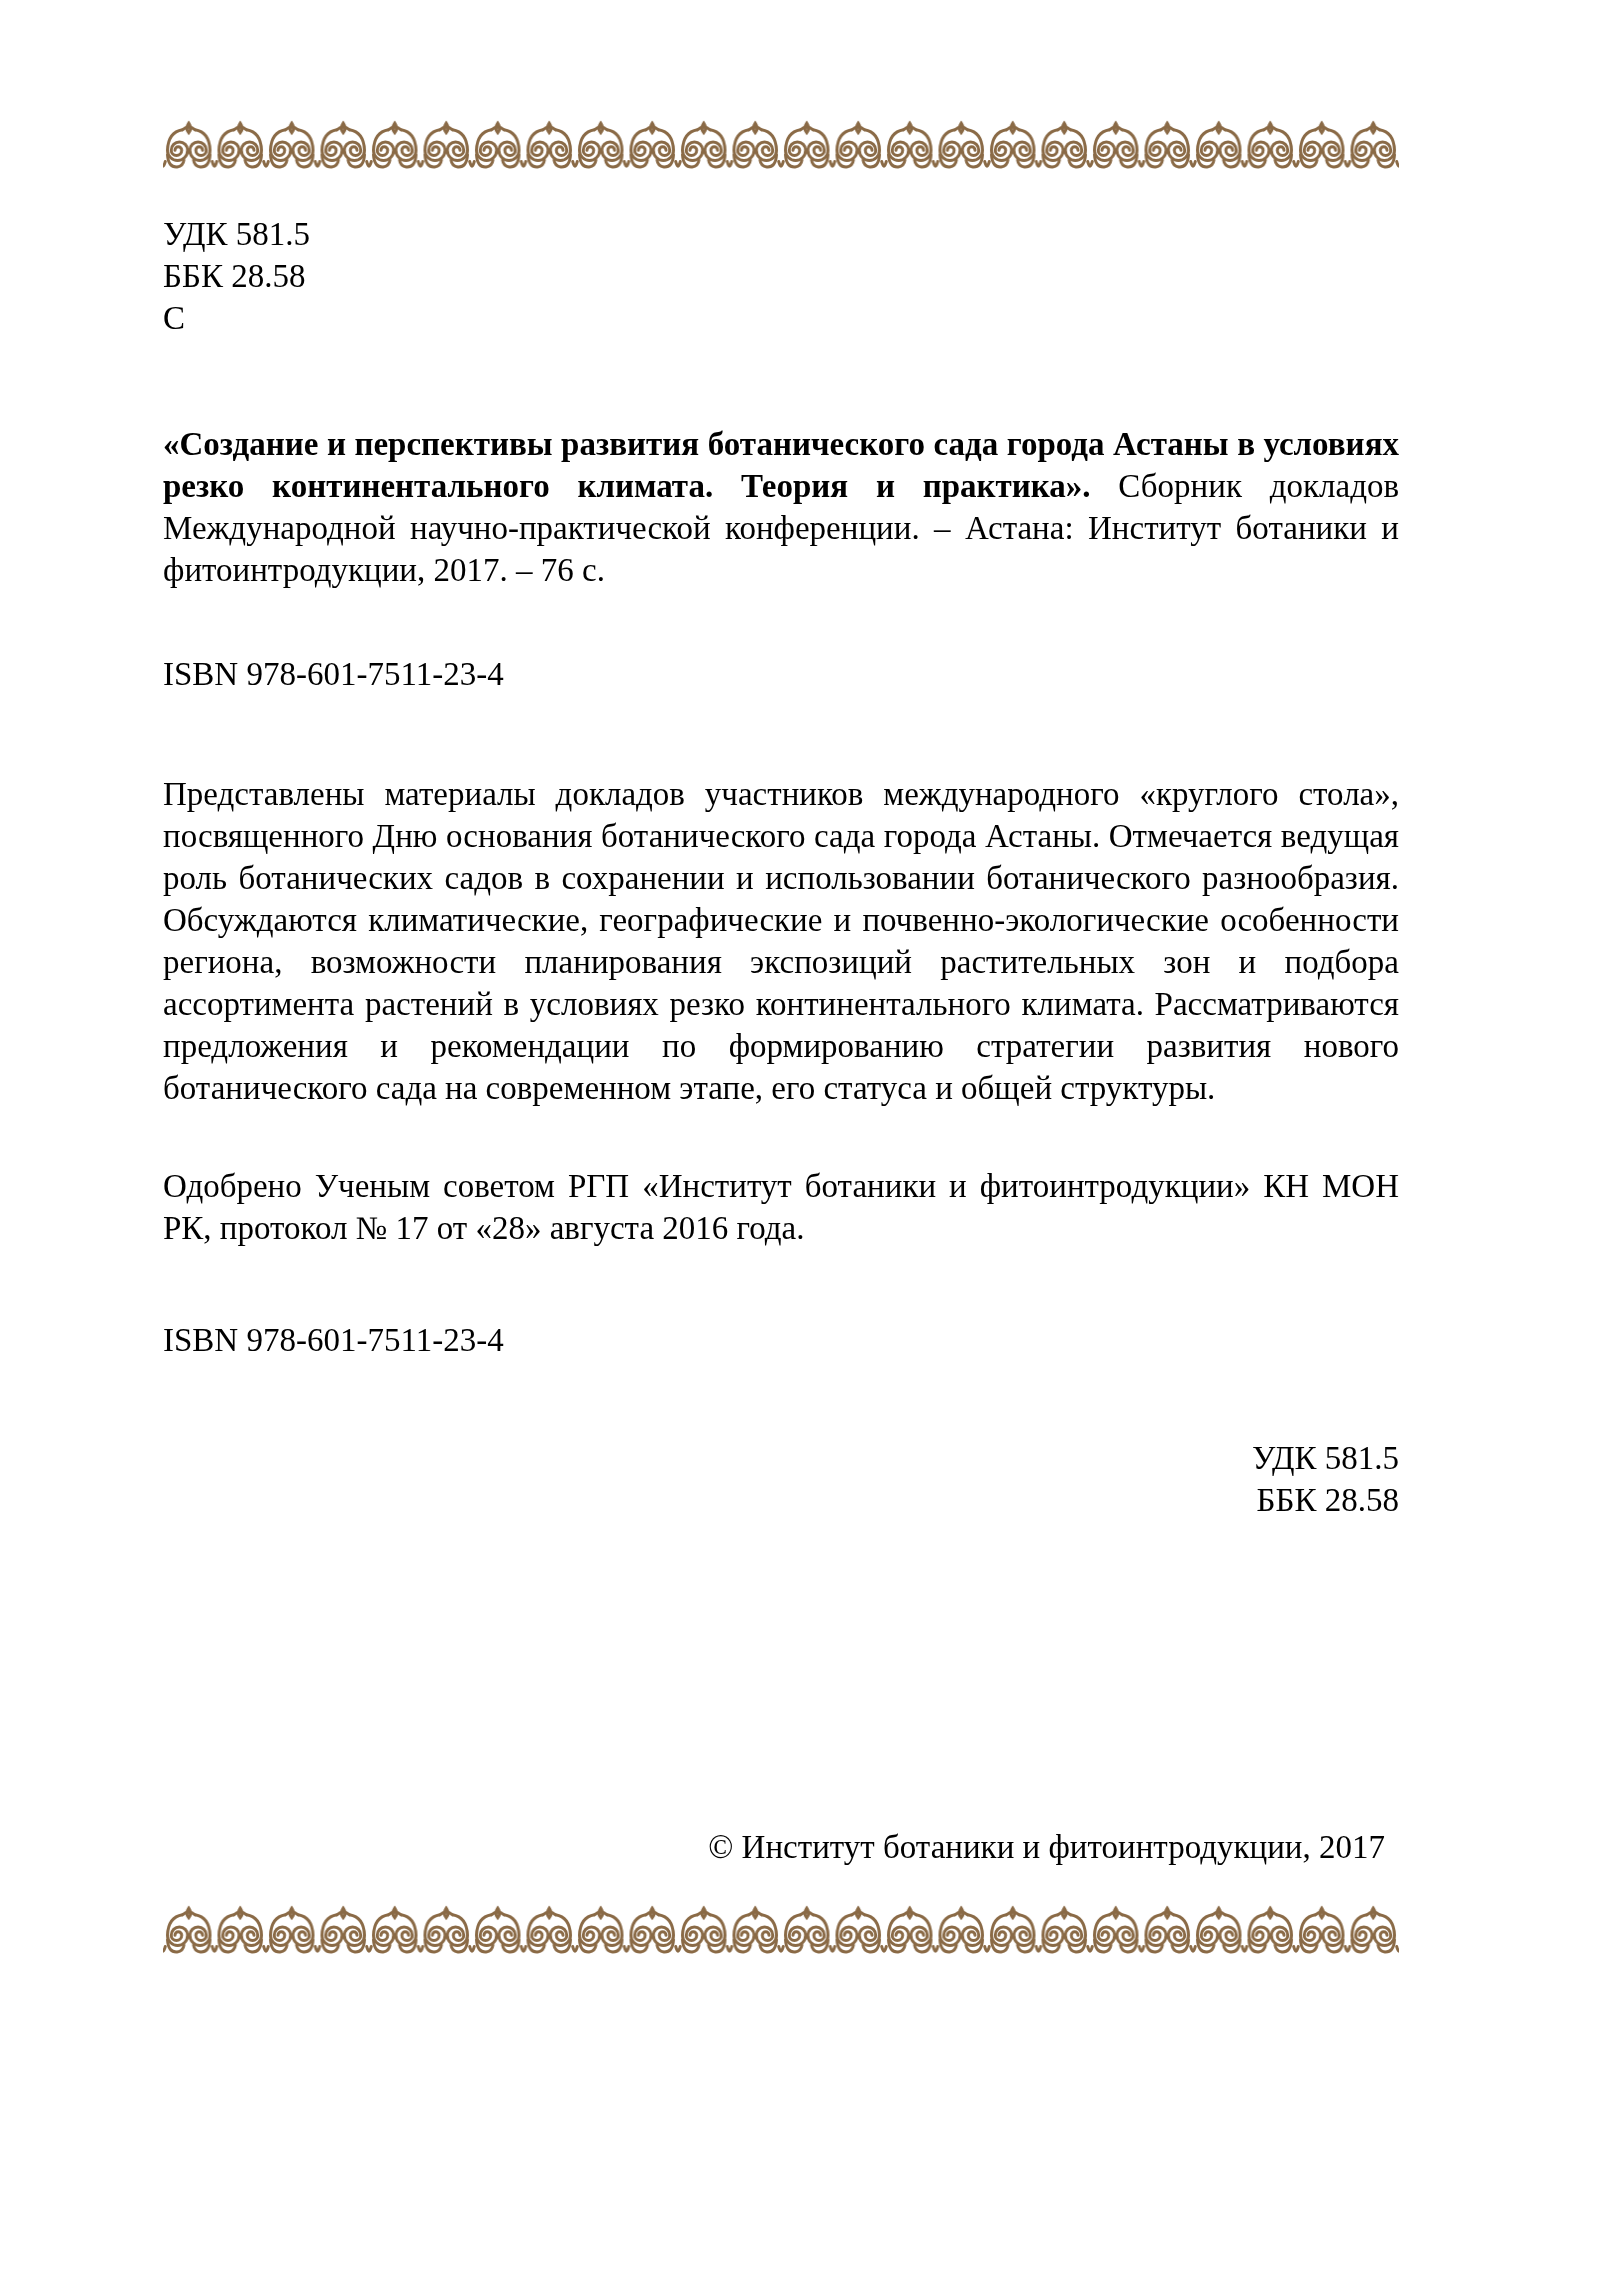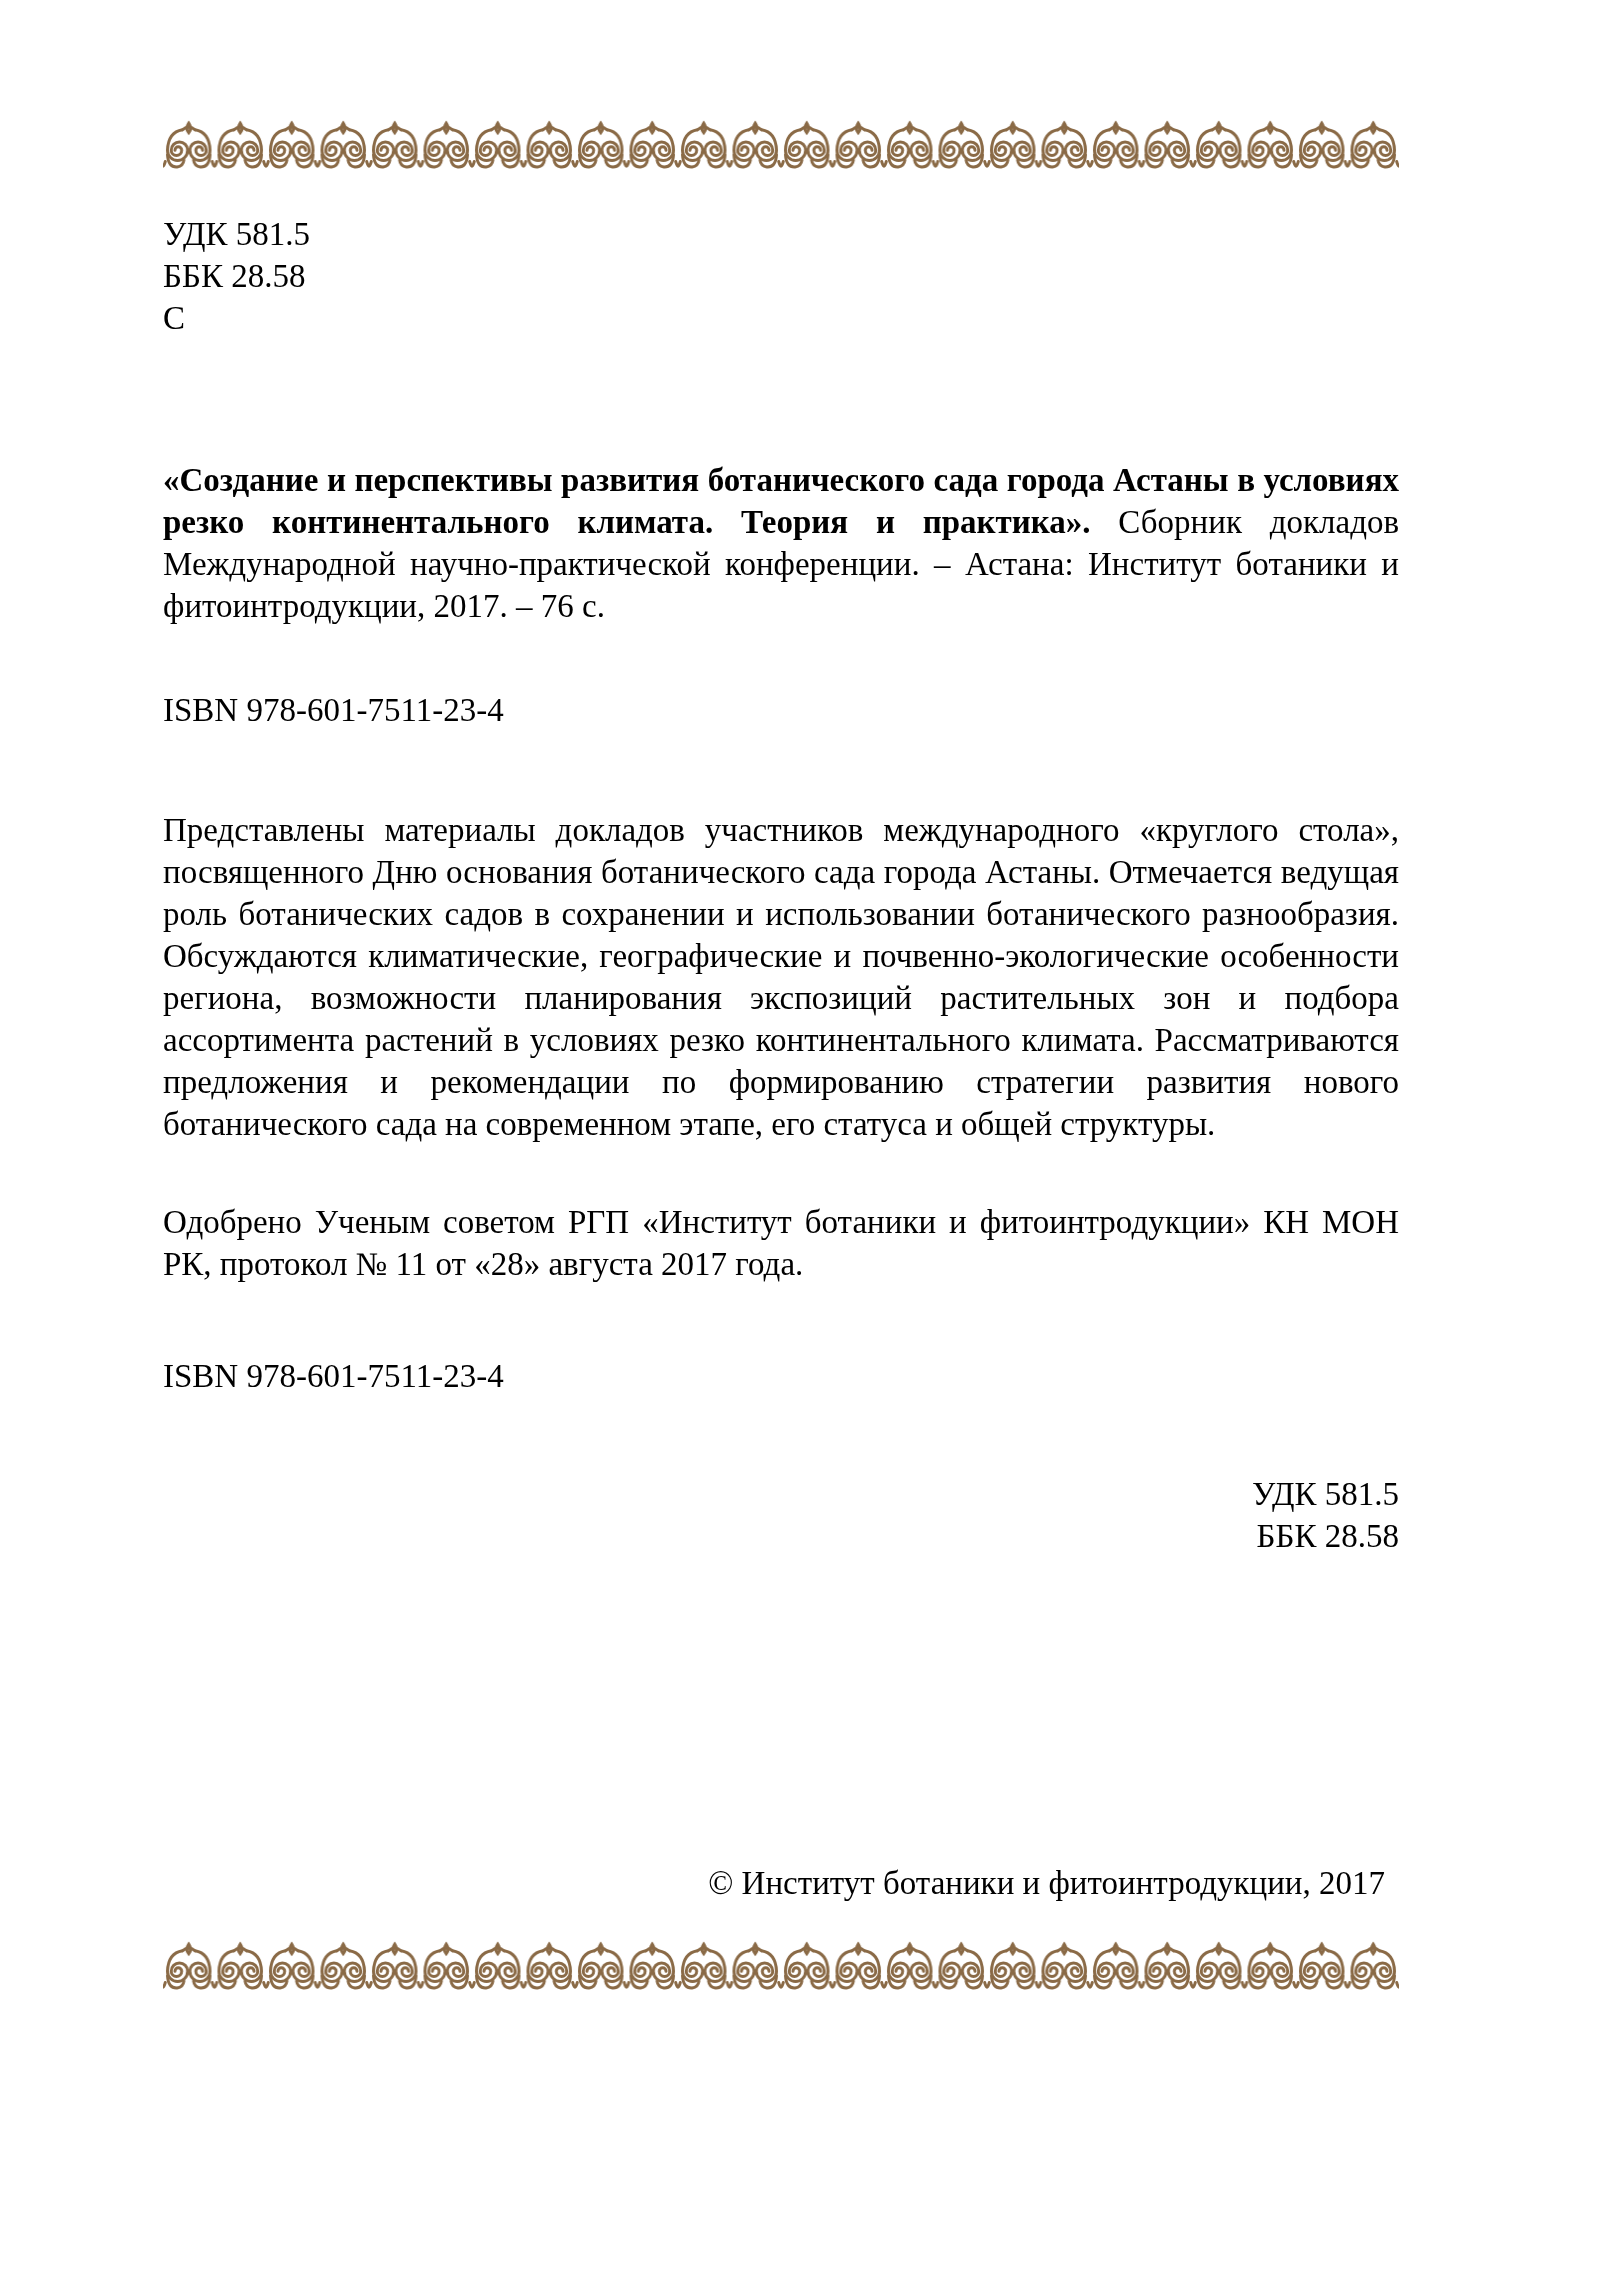--- a/index.html
+++ b/index.html
@@ -25,21 +25,21 @@
     width: 100%;
     height: 62px;
   }
   .catalog-block {
     margin-top: 31px;
   }
   .editors-block {
     margin-top: 74px;
   }
   .title-para {
-    margin: 120px 0 0 0;
+    margin: 84px 0 0 0;
     text-align: justify;
   }
   .title-para b {
     font-weight: bold;
   }
   .isbn-line-1 {
     margin-top: 62px;
   }
   .annotation-para {
     margin: 78px 0 8px 0;
@@ -96,21 +96,21 @@
 
   <div class="editors-block">
   </div>
 
   <p class="title-para"><b>«Создание и перспективы развития ботанического сада города Астаны в условиях резко континентального климата. Теория и практика».</b><span> Сборник докладов Международной научно-практической конференции. – Астана: Институт ботаники и фитоинтродукции, 2017. – 76 с.</span></p>
 
   <div class="isbn-line-1">ISBN 978-601-7511-23-4</div>
 
   <p class="annotation-para">Представлены материалы докладов участников международного «круглого стола», посвященного Дню основания ботанического сада города Астаны. Отмечается ведущая роль ботанических садов в сохранении и использовании ботанического разнообразия. Обсуждаются климатические, географические и почвенно-экологические особенности региона, возможности планирования экспозиций растительных зон и подбора ассортимента растений в условиях резко континентального климата. Рассматриваются предложения и рекомендации по формированию стратегии развития нового ботанического сада на современном этапе, его статуса и общей структуры.</p>
 
-  <p class="approval-para">Одобрено Ученым советом РГП  «Институт ботаники и  фитоинтродукции» КН МОН РК, протокол № 11 от «28» августа 2017 года.</p>
+  <p class="approval-para">Одобрено Ученым советом РГП  «Институт ботаники и  фитоинтродукции» КН МОН РК, протокол № 17 от «28» августа 2016 года.</p>
 
   <div class="isbn-line-2">ISBN 978-601-7511-23-4</div>
 
   <div class="udk-right-block">
     <div>УДК 581.5</div>
     <div>ББК 28.58</div>
   </div>
 
   <div class="copyright-line">© Институт ботаники и фитоинтродукции, 2017</div>
 

